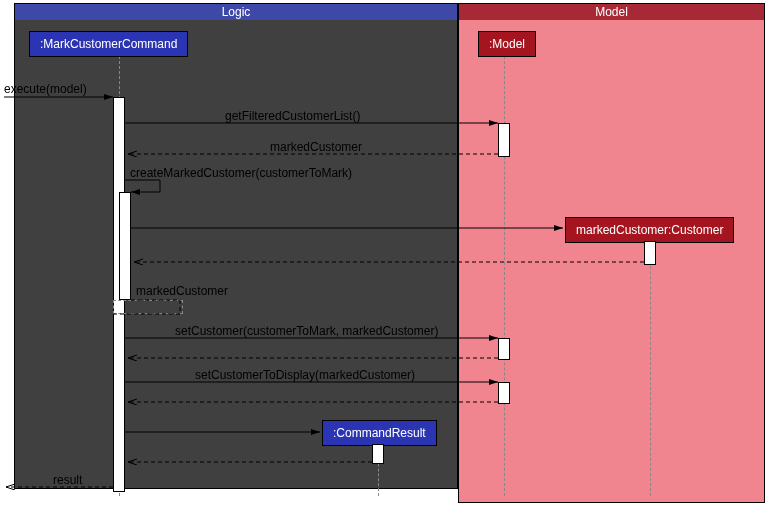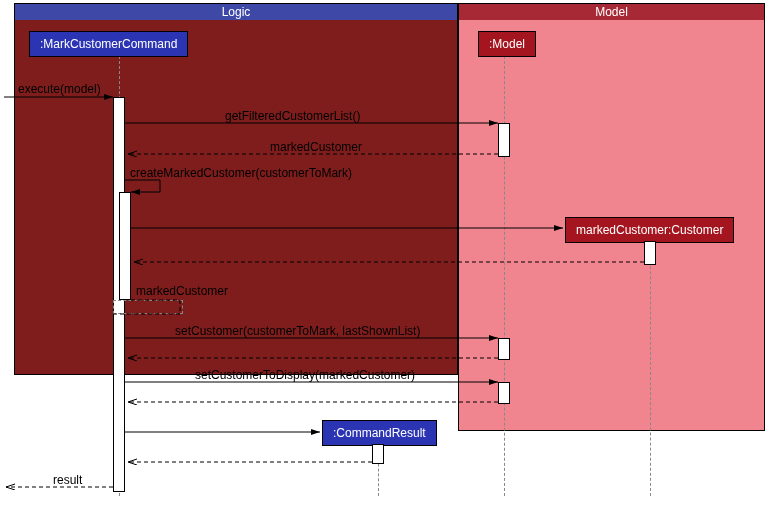--- a/index.html
+++ b/index.html
@@ -61,24 +61,24 @@
     position: absolute;
     border: 1px dashed #888;
     box-sizing: border-box;
   }
 </style>
 </head>
 <body>
 
 <div class="diagram">
 
-  <div class="region" style="left:14px; top:3px; width:444px; height:372px; background:#7f1d1d;">
+  <div class="region" style="left:14px; top:3px; width:444px; height:486px; background:#404040;">
     <div class="region-header" style="background:#3E48A7;">Logic</div>
   </div>
-  <div class="region" style="left:458px; top:3px; width:307px; height:428px; background:#F1858F;">
+  <div class="region" style="left:458px; top:3px; width:307px; height:500px; background:#F1858F;">
     <div class="region-header" style="background:#A62935;">Model</div>
   </div>
 
   <div class="lifeline" style="left:119px; top:56px; height:440px;"></div>
   <div class="lifeline" style="left:504px; top:56px; height:440px;"></div>
   <div class="lifeline" style="left:378px; top:444px; height:52px;"></div>
   <div class="lifeline" style="left:650px; top:241px; height:255px;"></div>
 
   <div class="participant" style="left:29px; top:31px; background:#2B34B2;">:MarkCustomerCommand</div>
   <div class="participant" style="left:478px; top:31px; background:#A4151F;">:Model</div>
@@ -127,22 +127,22 @@
 
     <line x1="498" y1="402" x2="128" y2="402" stroke="#000" stroke-width="1" stroke-dasharray="4 3" marker-end="url(#openHead)"></line>
 
     <line x1="125" y1="432" x2="320" y2="432" stroke="#000" stroke-width="1" marker-end="url(#solidHead)"></line>
 
     <line x1="372" y1="462" x2="128" y2="462" stroke="#000" stroke-width="1" stroke-dasharray="4 3" marker-end="url(#openHead)"></line>
 
     <line x1="113" y1="487" x2="6" y2="487" stroke="#000" stroke-width="1" stroke-dasharray="4 3" marker-end="url(#openHead)"></line>
   </svg>
 
-  <div class="msg-label" style="left:18px; top:82px;">execute(model)</div>
+  <div class="msg-label" style="left:4px; top:82px;">execute(model)</div>
   <div class="msg-label" style="left:225px; top:109px;">getFilteredCustomerList()</div>
   <div class="msg-label" style="left:270px; top:140px;">markedCustomer</div>
   <div class="msg-label" style="left:130px; top:166px;">createMarkedCustomer(customerToMark)</div>
   <div class="msg-label" style="left:136px; top:284px;">markedCustomer</div>
-  <div class="msg-label" style="left:175px; top:324px;">setCustomer(customerToMark, lastShownList)</div>
+  <div class="msg-label" style="left:175px; top:324px;">setCustomer(customerToMark, markedCustomer)</div>
   <div class="msg-label" style="left:195px; top:368px;">setCustomerToDisplay(markedCustomer)</div>
   <div class="msg-label" style="left:42px; top:473px;padding-left:11px;">result</div>
 
 </div>
 
 </body></html>

